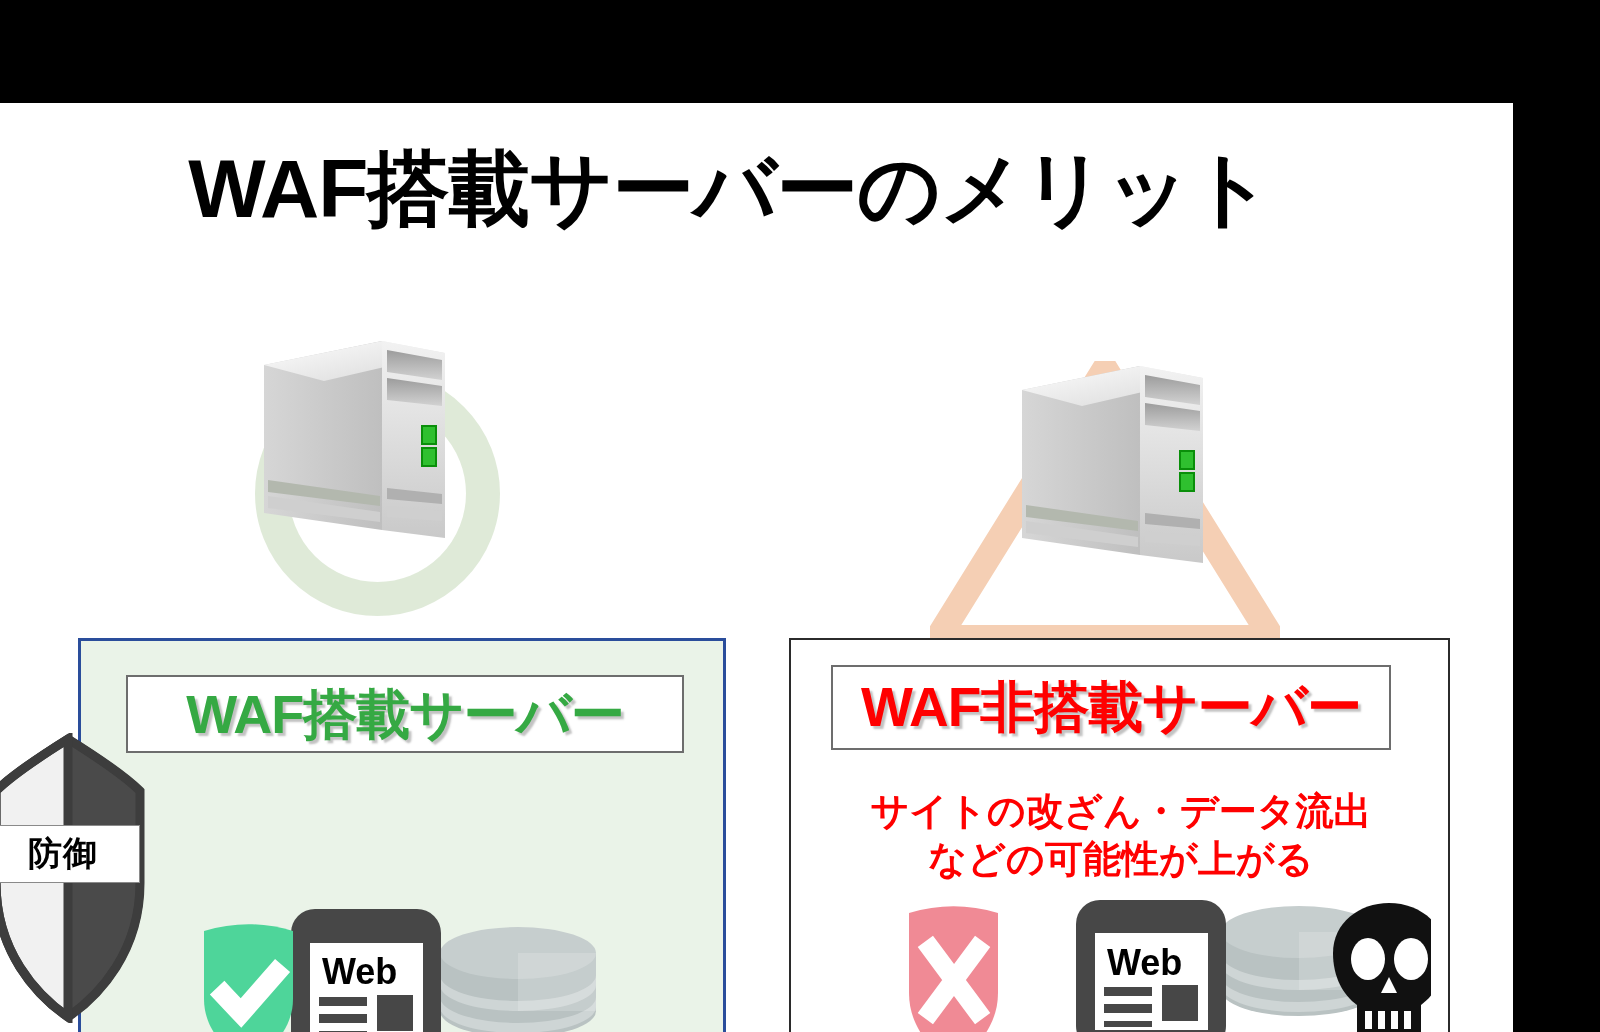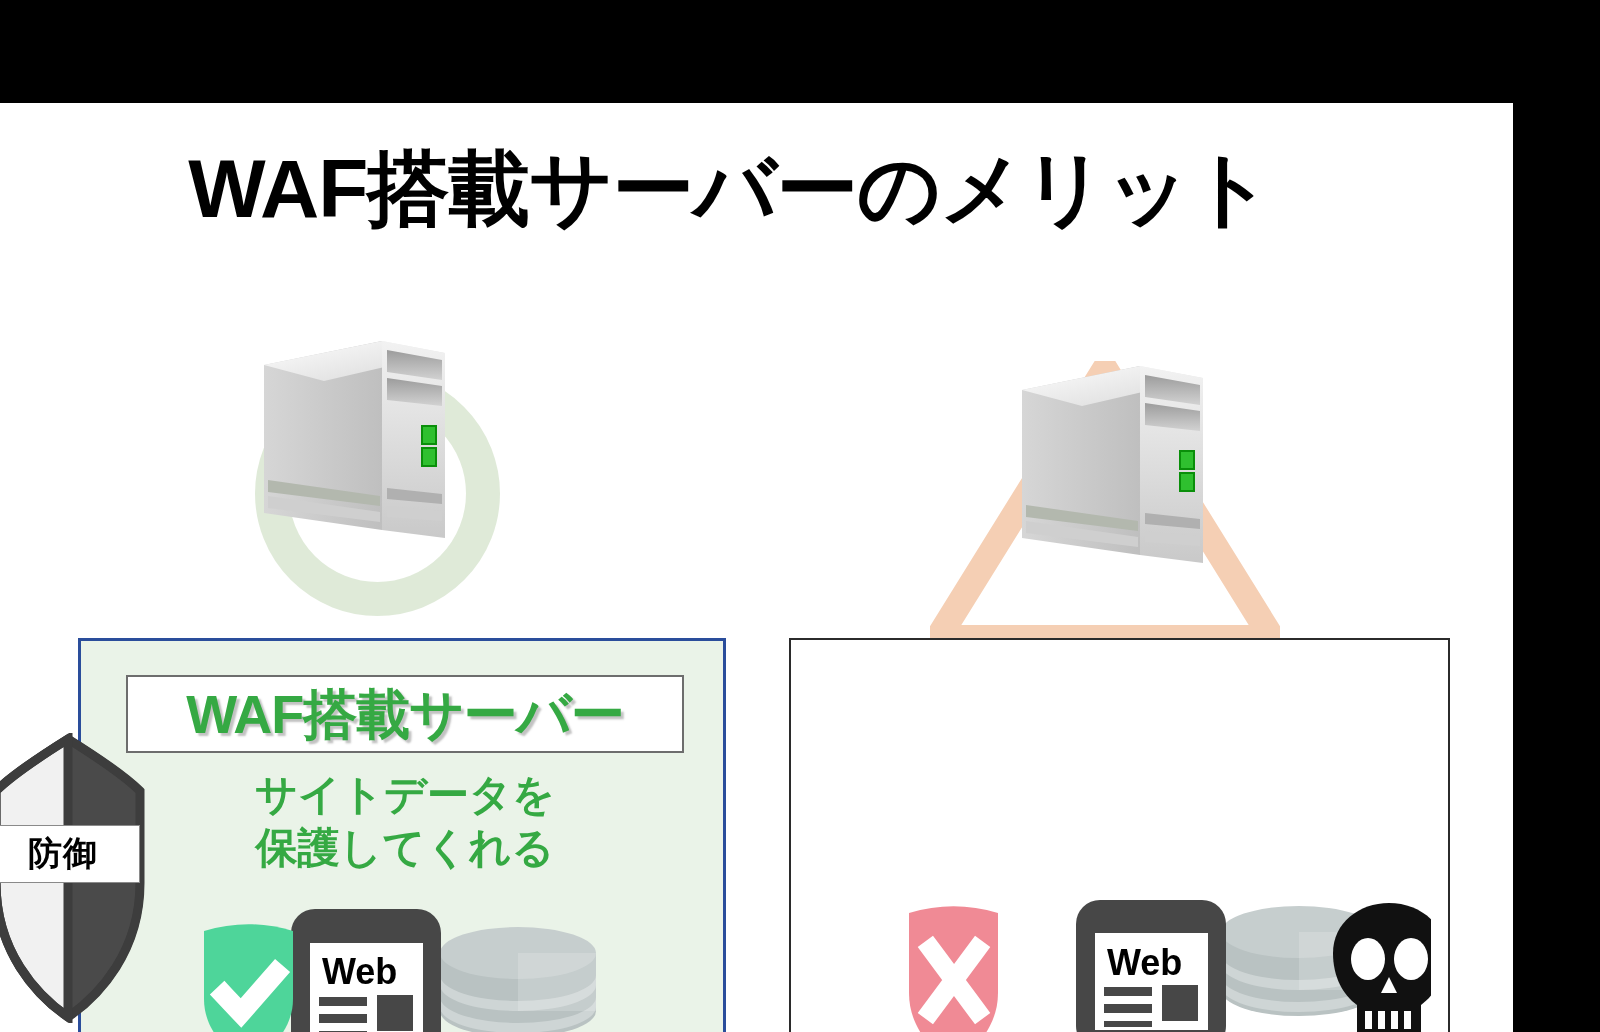--- a/index.html
+++ b/index.html
@@ -170,22 +170,20 @@
         <polygon points="145,198 200,203 200,213 145,209" fill="#cfcfcf"></polygon>
       </svg>
     </div>
 
     <div class="panel" id="panel-left">
 
       <div class="panel-head" id="head-left">
         <span class="head-text">WAF搭載サーバー</span>
       </div>
 
-      <div class="body-text" id="body-left">サイトデータを
-保護してくれる</div>
 
       <div class="cluster" id="cluster-left">
         <svg viewBox="0 0 420 175" width="420" height="175">
 
           <g>
             <ellipse cx="327" cy="120" rx="78" ry="26" fill="#b9c2c2"></ellipse>
             <rect x="249" y="62" width="156" height="58" fill="#b9c2c2"></rect>
             <path d="M249,106 a78,26 0 0 0 156,0 v10 a78,26 0 0 1 -156,0 z" fill="#ced5d5"></path>
             <path d="M249,84 a78,26 0 0 0 156,0 v10 a78,26 0 0 1 -156,0 z" fill="#ced5d5"></path>
             <ellipse cx="327" cy="62" rx="78" ry="26" fill="#c6cece"></ellipse>
@@ -206,21 +204,26 @@
             <path d="M13,40 C43,31 72,31 102,40 L102,108 C102,144 70,166 57,172
                      C44,166 13,144 13,108 Z" fill="#4ed59a"></path>
             <path d="M33,104 L50,122 L85,82" fill="none" stroke="#ffffff" stroke-width="20" stroke-linecap="square" stroke-linejoin="miter"></path>
           </g>
         </svg>
       </div>
     </div>
 
     <div class="panel" id="panel-right">
 
-
+      <div class="panel-head" id="head-right">
+        <span class="head-text">WAF非搭載サーバー</span>
+      </div>
+
+      <div class="body-text" id="body-right">サイトの改ざん・データ流出
+などの可能性が上がる</div>
 
       <div class="cluster" id="cluster-right">
         <svg viewBox="0 0 540 180" width="540" height="180">
 
           <g>
             <ellipse cx="408" cy="105" rx="78" ry="26" fill="#b9c2c2"></ellipse>
             <rect x="330" y="47" width="156" height="58" fill="#b9c2c2"></rect>
             <path d="M330,91 a78,26 0 0 0 156,0 v10 a78,26 0 0 1 -156,0 z" fill="#ced5d5"></path>
             <path d="M330,69 a78,26 0 0 0 156,0 v10 a78,26 0 0 1 -156,0 z" fill="#ced5d5"></path>
             <ellipse cx="408" cy="47" rx="78" ry="26" fill="#c6cece"></ellipse>

